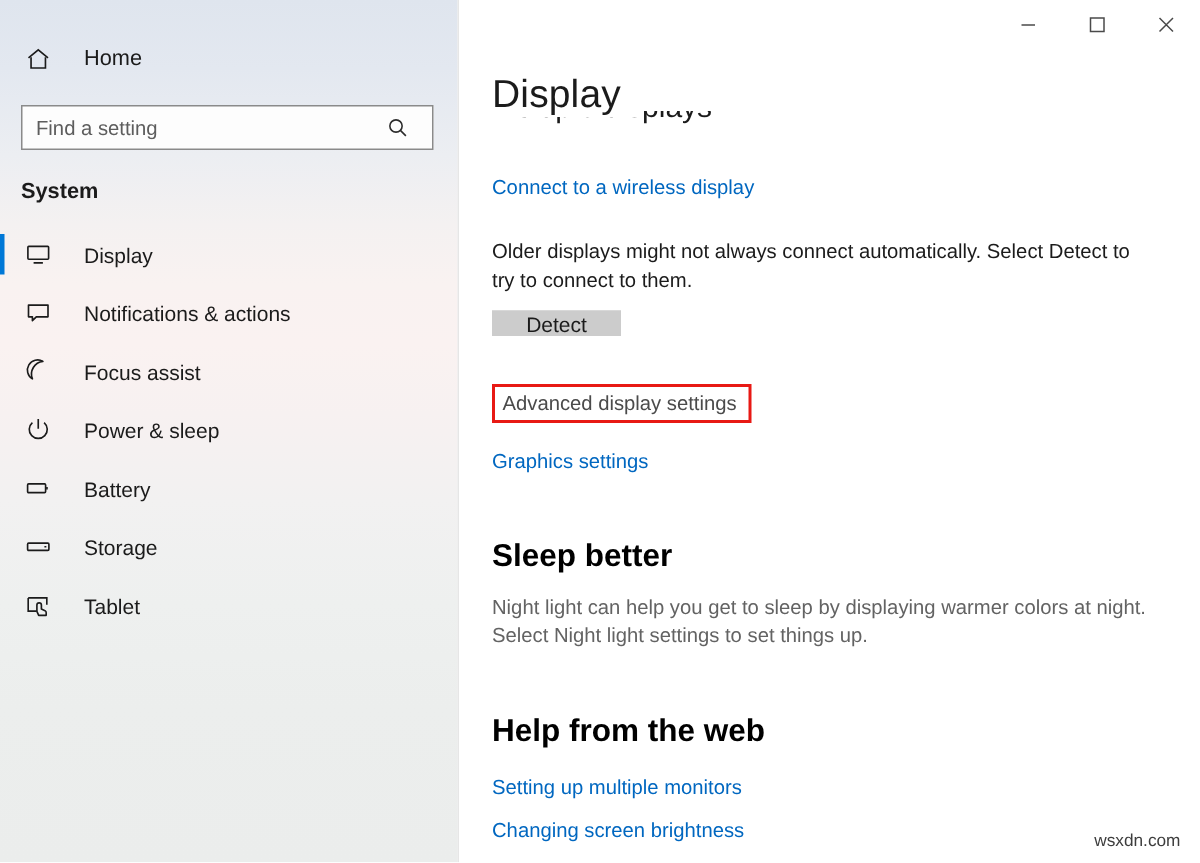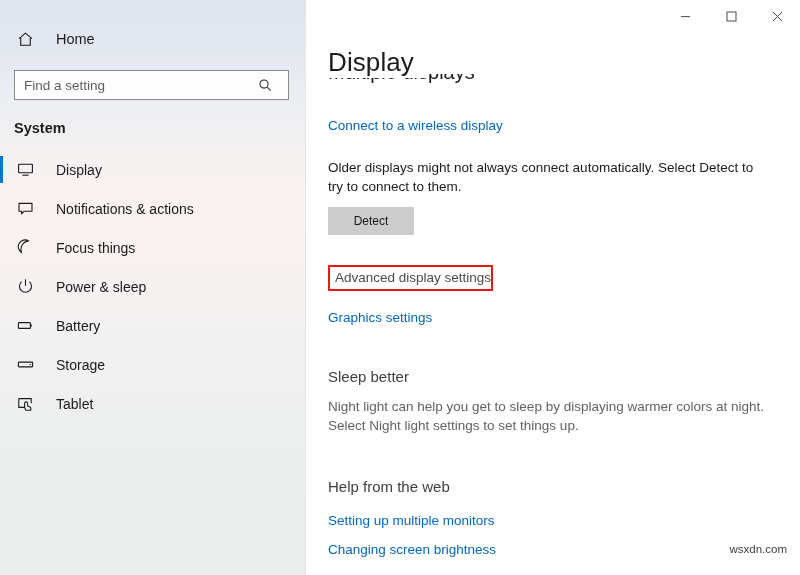--- a/index.html
+++ b/index.html
@@ -213,58 +213,58 @@
   .body-text {
     font-size: 13.5px;
     color: #1b1b1b;
     line-height: 19px;
     max-width: 432px;
   }
 
   .btn {
     margin-top: 11px;
     min-width: 86px;
-    height: 28px;
+    height: 17px;
     padding: 0 14px;
     background: #cccccc;
     border: 1px solid #cccccc;
     font-family: "Liberation Sans", sans-serif;
-    font-size: 12px;
+    font-size: 14px;
     color: #1b1b1b;
     cursor: default;
   }
 
   .highlight-link {
     position: relative;
     display: inline-block;
     margin-top: 30px;
-    padding: 3px 0 4px 5px;
+    padding: 3px 8px 4px 5px;
     border: 2px solid #e81914;
     color: #4b4b4b;
     font-size: 13.5px;
     cursor: default;
   }
 
   .section-heading {
-    font-size: 15px;
-    font-weight: 400;
-    color: #404040;
+    font-size: 21px;
+    font-weight: 700;
+    color: #000000;
   }
 
   .subtle-text {
     font-size: 13.5px;
     color: #636363;
     line-height: 19px;
     max-width: 440px;
   }
 
   .watermark {
     position: absolute;
     right: 13px;
-    bottom: 20px;
+    bottom: 8px;
     font-size: 11.5px;
     color: #3d3d3d;
   }
 </style>
 </head>
 <body>
 
 <div class="window">
 
   <div class="sidebar">
@@ -313,21 +313,21 @@
         </span>
         <span class="nav-label">Notifications &amp; actions</span>
       </div>
 
       <div class="nav-item">
         <span class="nav-icon">
           <svg width="17" height="17" viewBox="0 0 17 17" fill="none" stroke="currentColor" stroke-width="1.1">
             <path d="M11.6 1.9 A6.6 6.6 0 1 0 4.6 13.6 A8.6 8.6 0 0 1 11.6 1.9 Z" stroke-linejoin="round"></path>
           </svg>
         </span>
-        <span class="nav-label">Focus things</span>
+        <span class="nav-label">Focus assist</span>
       </div>
 
       <div class="nav-item">
         <span class="nav-icon">
           <svg width="17" height="17" viewBox="0 0 17 17" fill="none" stroke="currentColor" stroke-width="1.1">
             <path d="M4.6 3.7 A6 6 0 1 0 12.4 3.7"></path>
             <path d="M8.5 1.3 V7.8"></path>
           </svg>
         </span>
         <span class="nav-label">Power &amp; sleep</span>

